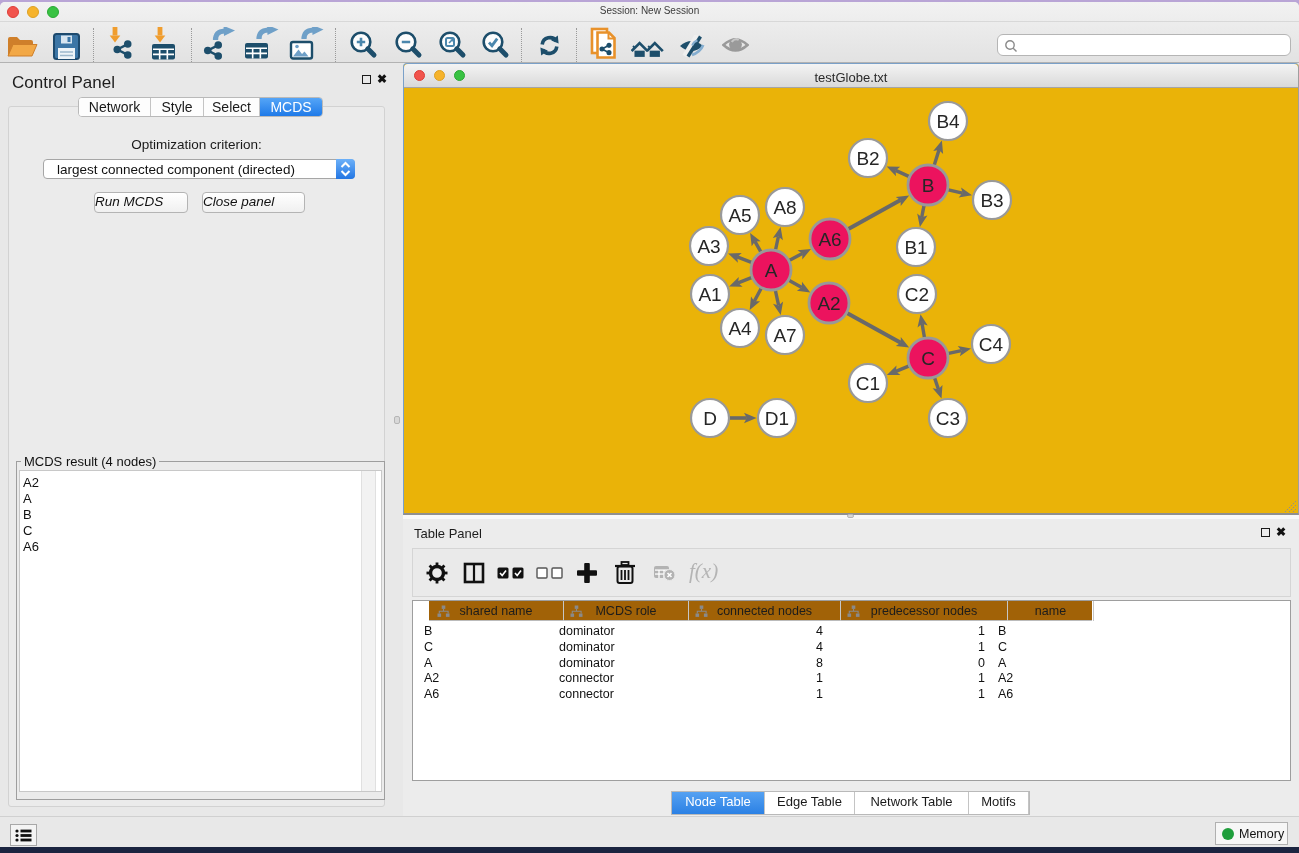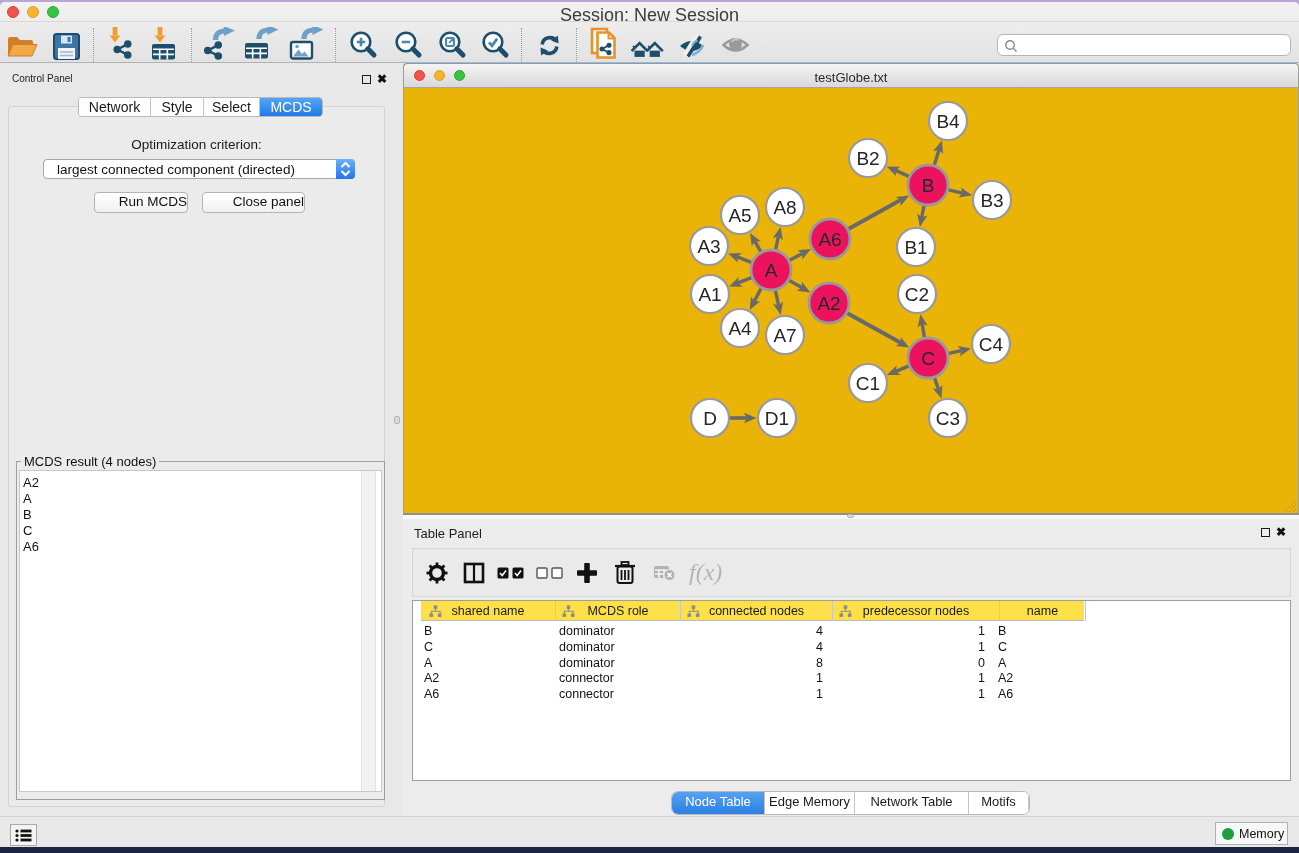--- a/index.html
+++ b/index.html
@@ -3,53 +3,53 @@
 <style>
 *{margin:0;padding:0;box-sizing:border-box;}
 html,body{width:1299px;height:853px;overflow:hidden;font-family:"Liberation Sans",sans-serif;}
 body{background:#1b2440;position:relative;}
 #deskTop{position:absolute;left:0;top:0;width:1299px;height:8px;background:#b9a5d6;}
 #win{position:absolute;left:0;top:2px;width:1299px;height:845px;background:#e8e8e8;border-radius:5px 5px 0 0;overflow:hidden;}
 .abs{position:absolute;}
 #header{position:absolute;left:0;top:0;width:1299px;height:61px;background:linear-gradient(#f2f2f2,#e2e2e2);border-bottom:1px solid #b2b2b2;}
 #titleline{position:absolute;left:0;top:19px;width:1299px;height:1px;background:#d8d8d8;}
 .tl{position:absolute;border-radius:50%;width:12px;height:12px;top:4px;}
-#wtitle{position:absolute;left:0;top:3px;width:1299px;text-align:center;font-size:18px;color:#3c3c3c;}
+#wtitle{position:absolute;left:0;top:3px;width:1299px;text-align:center;font-size:10px;color:#3c3c3c;}
 .sep{position:absolute;top:26px;height:34px;width:0;border-left:1px dotted #9a9a9a;}
 .ticon{position:absolute;top:28px;}
-#cpTitle{position:absolute;left:12px;top:71px;font-size:10px;color:#1d1d1d;}
+#cpTitle{position:absolute;left:12px;top:71px;font-size:17px;color:#1d1d1d;}
 .sqbtn{position:absolute;width:9px;height:9px;border:1.6px solid #1a1a1a;background:transparent;}
 .xbtn{position:absolute;font-size:12px;font-weight:bold;color:#111;line-height:10px;}
 #cpPanel{position:absolute;left:8px;top:104px;width:377px;height:701px;background:#ebebeb;border:1px solid #d2d2d2;border-radius:3px;}
 #tabbar{position:absolute;left:78px;top:95px;height:20px;display:flex;border:1px solid #b9b9b9;border-radius:4px;background:#fdfdfd;overflow:hidden;}
 .tab{font-size:14px;color:#1a1a1a;text-align:center;line-height:19px;border-right:1px solid #c4c4c4;background:#fdfdfd;}
 .tab.sel{background:linear-gradient(#55a5f7,#1f7ae8);color:#fff;border-right:none;}
 #optlabel{position:absolute;left:0;top:135px;width:393px;text-align:center;font-size:13.5px;color:#1a1a1a;}
 #dropdown{position:absolute;left:43px;top:156.5px;width:312px;height:20px;background:#fff;border:1px solid #a6a6a6;border-radius:4px;}
 #dropdown .txt{position:absolute;left:13px;top:2px;font-size:13.5px;color:#111;}
 #stepper{position:absolute;right:-1px;top:-1px;width:19px;height:20px;border-radius:0 4px 4px 0;background:linear-gradient(#6db1f9,#2376e3);}
-.btn{position:absolute;height:20.5px;background:linear-gradient(#ffffff,#f0f0f0);border:1px solid #b4b4b4;border-radius:4px;font-size:13.5px;color:#111;text-align:right;line-height:18px;}
+.btn{position:absolute;height:20.5px;background:linear-gradient(#ffffff,#f0f0f0);border:1px solid #b4b4b4;border-radius:4px;font-size:13.5px;color:#111;text-align:left;line-height:18px;font-style:italic;}
 #fieldset{position:absolute;left:16px;top:459px;width:369px;height:339px;border:1px solid #9e9e9e;background:#ebebeb;}
 #legend{position:absolute;left:21px;top:452px;background:#ebebeb;padding:0 3px;font-size:13px;color:#111;}
 #listbox{position:absolute;left:19px;top:468px;width:363px;height:322px;background:#fff;border:1px solid #c8c8c8;}
 #listbox .items{position:absolute;left:3px;top:4px;font-size:13px;color:#111;line-height:16px;}
 #sbtrack{position:absolute;right:5px;top:0px;width:15px;height:320px;background:#f2f2f2;border-left:1px solid #e0e0e0;border-right:1px solid #e0e0e0;}
 #netframe{position:absolute;left:403px;top:61px;width:896px;height:452px;background:#eab308;border:1px solid #7aa0c8;border-right-color:#9f9f9f;border-bottom:2px solid #8f8f8f;border-radius:4px 4px 0 0;}
 #nftitle{position:absolute;left:0;top:0;width:894px;height:24px;background:linear-gradient(#f4f4f4,#d9d9d9);border-bottom:1px solid #a5a5a5;border-radius:4px 4px 0 0;}
 #nftitle .t{position:absolute;left:0;top:6px;width:100%;text-align:center;font-size:13px;color:#2a2a2a;}
 .tl2{position:absolute;border-radius:50%;width:11px;height:11px;top:6px;}
 #tpanel{position:absolute;left:403px;top:517px;width:896px;height:297px;background:#ececec;}
 #tpTitle{position:absolute;left:11px;top:7px;font-size:13px;color:#1d1d1d;}
 #ttoolbar{position:absolute;left:9px;top:29px;width:879px;height:49px;background:#eaeaea;border:1px solid #d5d5d5;}
 #ttable{position:absolute;left:9px;top:81px;width:879px;height:181px;background:#fff;border:1px solid #9e9e9e;}
-#thead{position:absolute;left:8px;top:0;width:663px;height:20px;background:#fde047;border-bottom:1px solid #bbb;}
+#thead{position:absolute;left:16px;top:0;width:663px;height:20px;background:#a16207;border-bottom:1px solid #bbb;}
 .hcell{position:absolute;top:0;height:20px;border-right:1px solid #c6c6c6;}
 .hcell span{position:absolute;top:3px;width:100%;text-align:center;font-size:12.5px;color:#1c1c1c;}
 .trow{position:absolute;font-size:12.5px;color:#111;}
-#btabs{position:absolute;left:268px;top:272px;height:24px;display:flex;border:1px solid #b9b9b9;border-radius:7px;background:#fff;overflow:hidden;}
+#btabs{position:absolute;left:268px;top:272px;height:24px;display:flex;border:1px solid #b9b9b9;border-radius:0;background:#fff;overflow:hidden;}
 .btab{font-size:13px;color:#1a1a1a;text-align:center;line-height:19px;border-right:1px solid #c4c4c4;background:#fff;}
 .btab.sel{background:linear-gradient(#55a1f2,#2b80e4);color:#fff;}
 #statusbar{position:absolute;left:0;top:814px;width:1299px;height:31px;background:#e8e8e8;border-top:1px solid #d0d0d0;}
 #listbtn{position:absolute;left:10px;top:7px;width:27px;height:22px;background:#f4f4f4;border:1px solid #a8a8a8;}
 #membtn{position:absolute;left:1215px;top:5px;width:73px;height:23px;background:#f6f6f6;border:1px solid #b0b0b0;font-size:12.5px;color:#111;}
 #membtn .dot{position:absolute;left:6px;top:5px;width:12px;height:12px;border-radius:50%;background:#1f9e3c;}
 #membtn .mt{position:absolute;left:23px;top:4px;}
 .grip{position:absolute;background:#d8d8d8;border:1px solid #b5b5b5;border-radius:2px;}
 </style></head>
 <body>
@@ -361,21 +361,21 @@
         </svg>
         <svg style="position:absolute;left:241px;top:15px;" width="22" height="18" viewBox="0 0 22 18">
           <rect x="0" y="2" width="15" height="12" rx="2" fill="#b3b3b3"></rect>
           <line x1="5.0" y1="6.08" x2="5.0" y2="14" stroke="#fff" stroke-width="1.3"></line>
           <line x1="10.0" y1="6.08" x2="10.0" y2="14" stroke="#fff" stroke-width="1.3"></line>
           <line x1="1" y1="6.08" x2="14" y2="6.08" stroke="#fff" stroke-width="1.3"></line>
           <line x1="1" y1="10.040000000000001" x2="14" y2="10.040000000000001" stroke="#fff" stroke-width="1.3"></line>
           <circle cx="15.5" cy="11" r="5.5" fill="#b3b3b3" stroke="#eaeaea" stroke-width="1"></circle>
           <path d="M13.5 9 l4 4 M17.5 9 l-4 4" stroke="#fff" stroke-width="1.6"></path>
         </svg>
-        <div style="position:absolute;left:276px;top:10px;font-family:'Liberation Serif',serif;font-style:italic;font-size:24px;color:#b4b4b4;">f(x)</div>
+        <div style="position:absolute;left:276px;top:10px;font-family:'Liberation Serif',serif;font-style:italic;font-size:21px;color:#b4b4b4;">f(x)</div>
       </div>
     <div id="ttable">
       <div id="thead">
           <div class="hcell" style="left:0px;width:135px;">
             <svg style="position:absolute;top:4px;left:8px;" width="13" height="13" viewBox="0 0 13 13">
               <rect x="4.7" y="0.5" width="3.6" height="3.4" fill="#8a8a8a"></rect>
               <rect x="0.5" y="8.5" width="3.6" height="3.4" fill="#8a8a8a"></rect>
               <rect x="8.9" y="8.5" width="3.6" height="3.4" fill="#8a8a8a"></rect>
               <path d="M2.3 8.5 v-2.3 h8.8 v2.3 M6.5 4 v2.2" fill="none" stroke="#8a8a8a" stroke-width="1.1"></path>
             </svg>
@@ -433,21 +433,21 @@
         <div class="trow" style="left:490px;top:70px;width:82px;text-align:right;">1</div>
         <div class="trow" style="left:585px;top:70px;">A2</div>
         <div class="trow" style="left:11px;top:86px;">A6</div>
         <div class="trow" style="left:146px;top:86px;">connector</div>
         <div class="trow" style="left:330px;top:86px;width:80px;text-align:right;">1</div>
         <div class="trow" style="left:490px;top:86px;width:82px;text-align:right;">1</div>
         <div class="trow" style="left:585px;top:86px;">A6</div>
     </div>
     <div id="btabs">
       <div class="btab sel" style="width:93px;">Node Table</div>
-        <div class="btab" style="width:90px;">Edge Memory</div>
+        <div class="btab" style="width:90px;">Edge Table</div>
         <div class="btab" style="width:114px;">Network Table</div>
         <div class="btab" style="width:60px;">Motifs</div>
     </div>
   </div>
   <div id="statusbar">
     <div id="listbtn">
         <svg style="position:absolute;left:4px;top:3px;" width="17" height="15" viewBox="0 0 17 15">
           <circle cx="2" cy="3" r="1.6" fill="#111"></circle>
           <rect x="5.5" y="1.6" width="11" height="2.8" fill="#111"></rect>
           <circle cx="2" cy="7.5" r="1.6" fill="#111"></circle>

